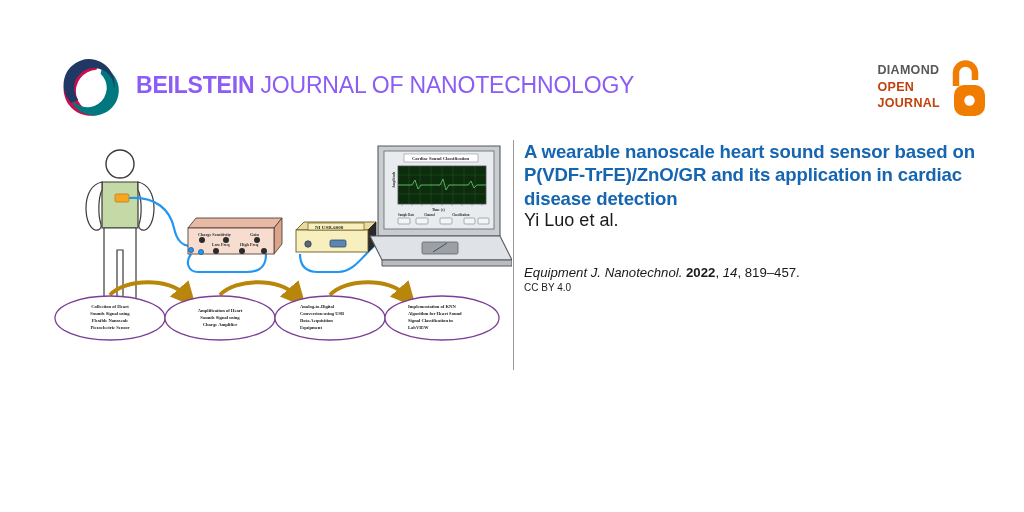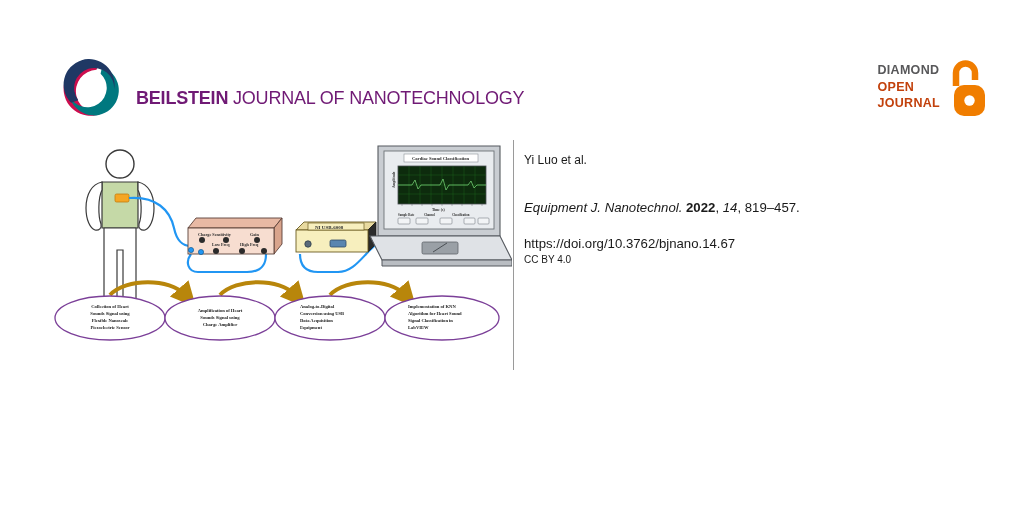--- a/index.html
+++ b/index.html
@@ -21,24 +21,24 @@
     left: 0; top: 0;
     width: 1024px; height: 132px;
   }
   .logo-mark {
     position: absolute;
     left: 57px; top: 56px;
     width: 68px; height: 68px;
   }
   .wordmark {
     position: absolute;
-    left: 136px; top: 88px;
-    font-size: 18px;
+    left: 136px; top: 72px;
+    font-size: 23px;
     letter-spacing: -0.2px;
-    color: #701a75;
+    color: #8b5cf6;
     white-space: nowrap;
   }
   .wordmark .w-bold { font-weight: bold; }
   .wordmark .w-light { font-weight: normal; }
 
   .oa-badge {
     position: absolute;
     left: 862px; top: 58px;
     width: 130px; height: 66px;
   }
@@ -77,23 +77,22 @@
   .art-title {
     color: #1565b0;
     font-size: 18.6px;
     font-weight: bold;
     line-height: 1.255;
     letter-spacing: -0.15px;
     margin: 0;
     width: 452px;
   }
   .art-authors {
-    margin-top: 13px;
     color: #1a1a1a;
-    font-size: 12px;
+    font-size: 18px;
     line-height: 1.2;
   }
   .art-citation {
     margin-top: 32px;
     font-size: 13.2px;
     color: #1a1a1a;
     font-style: italic;
     line-height: 1.35;
   }
   .art-citation .cit-year {
@@ -167,30 +166,30 @@
         <rect x="8" y="25" width="31" height="31" rx="10" ry="10" fill="#f07d00"></rect>
         <circle cx="23.5" cy="40.5" r="5.2" fill="#ffffff"></circle>
       </svg>
     </div>
   </div>
 </div>
 
 <div class="divider"></div>
 
 <div class="right-col">
+  <h1 class="art-title">A wearable nanoscale heart sound sensor based on P(VDF-TrFE)/ZnO/GR and its application in cardiac disease detection</h1>
   <div class="art-authors">Yi Luo et al.</div>
 
   <div class="art-citation">
     <span>Equipment J. Nanotechnol.</span>
     <span class="cit-year">2022</span><span class="cit-pages">,</span>
     <span class="cit-vol">14</span><span class="cit-pages">,</span>
     <span class="cit-pages">819–457.</span>
   </div>
 
-  <div class="art-doi">https://doi.org/10.3762/bjnano.14.67</div>
   <div class="art-license">CC BY 4.0</div>
 </div>
 
 <div class="abstract-fig">
   <svg class="fig-svg" viewBox="0 0 460 210" width="460" height="210" aria-hidden="true">
 
     <g>
       <circle cx="68" cy="32" r="14" fill="#ffffff" stroke="#3a3a3a" stroke-width="1.4"></circle>
 
       <path d="M 50 50 L 86 50 L 86 96 L 50 96 Z" fill="#c5d9a7" stroke="#3a3a3a" stroke-width="1.2"></path>

